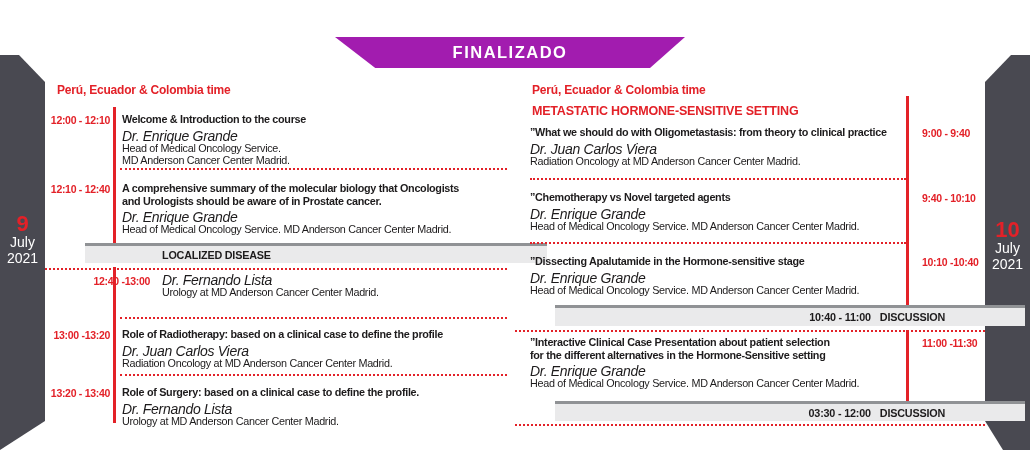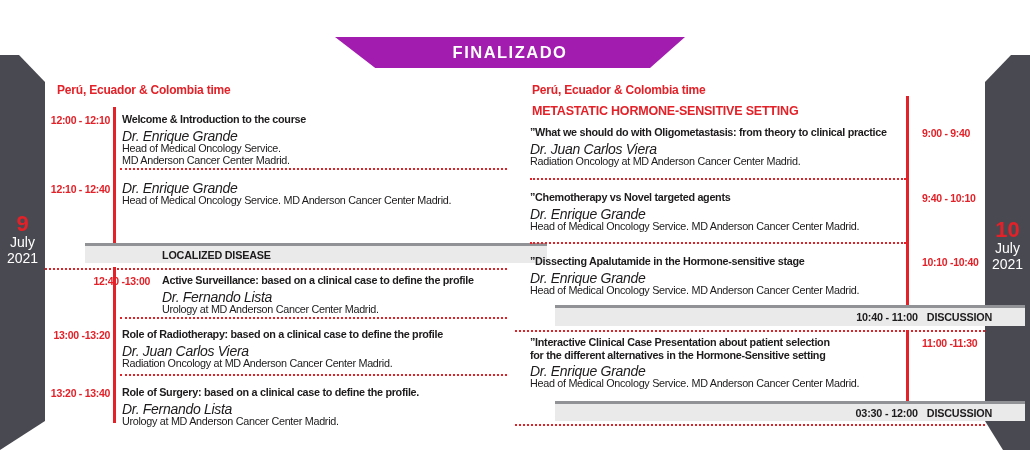--- a/index.html
+++ b/index.html
@@ -40,21 +40,21 @@
   .vbar{position:absolute;width:3px;background:#e32128;}
   
   .dots{position:absolute;border-top:2px dotted #e32128;height:0;}
   
   .band{
     position:absolute;background:#eaeaeb;border-top:3px solid #909295;
     font-size:10.8px;font-weight:bold;color:#1d1b1c;letter-spacing:-0.2px;
     display:flex;align-items:center;box-sizing:border-box;margin-left:40px;
   }
   .band-left{justify-content:flex-start;padding-left:77px;}
-  .band-right{justify-content:flex-end;padding-right:33px;}
+  .band-right{justify-content:flex-end;padding-right:80px;}
   .band .gap{display:inline-block;width:9px;}
 </style>
 </head>
 <body>
 
 <div class="stage">
 
   <div class="banner">
     <span>FINALIZADO</span>
   </div>
@@ -85,34 +85,35 @@
       <div class="speaker">Dr. Enrique Grande</div>
       <div class="desc">Head of Medical Oncology Service.
 MD Anderson Cancer Center Madrid.</div>
     </div>
   </div>
   <div class="dots" style="left:120px;top:168px;width:387px;"></div>
 
   <div class="item l-item" style="top:182px;">
     <div class="t">12:10 - 12:40</div>
     <div class="c">
+      <div class="title">A comprehensive summary of the molecular biology that Oncologists
+and Urologists should be aware of in Prostate cancer.</div>
       <div class="speaker">Dr. Enrique Grande</div>
       <div class="desc">Head of Medical Oncology Service. MD Anderson Cancer Center Madrid.</div>
     </div>
   </div>
 
   <div class="band band-left" style="left:45px;top:243px;width:462px;height:20px;">
     <span>LOCALIZED DISEASE</span>
   </div>
   <div class="dots" style="left:45px;top:268px;width:462px;"></div>
 
   <div class="item l-item" style="top:274px;margin-left:40px;">
     <div class="t">12:40 -13:00</div>
     <div class="c">
-      <div class="title">Active Surveillance: based on a clinical case to define the profile</div>
       <div class="speaker">Dr. Fernando Lista</div>
       <div class="desc">Urology at MD Anderson Cancer Center Madrid.</div>
     </div>
   </div>
   <div class="dots" style="left:120px;top:317px;width:387px;"></div>
 
   <div class="item l-item" style="top:328px;">
     <div class="t">13:00 -13:20</div>
     <div class="c">
       <div class="title">Role of Radiotherapy: based on a clinical case to define the profile</div>

